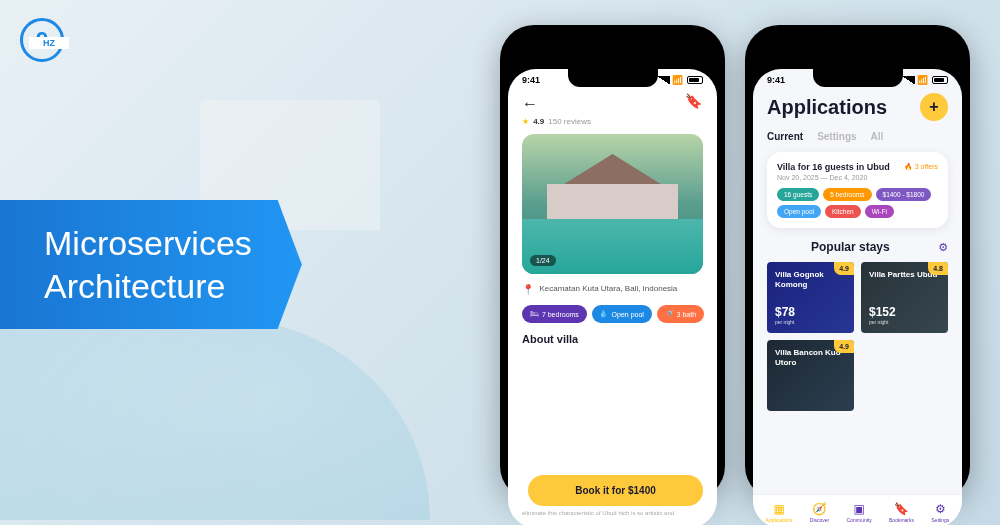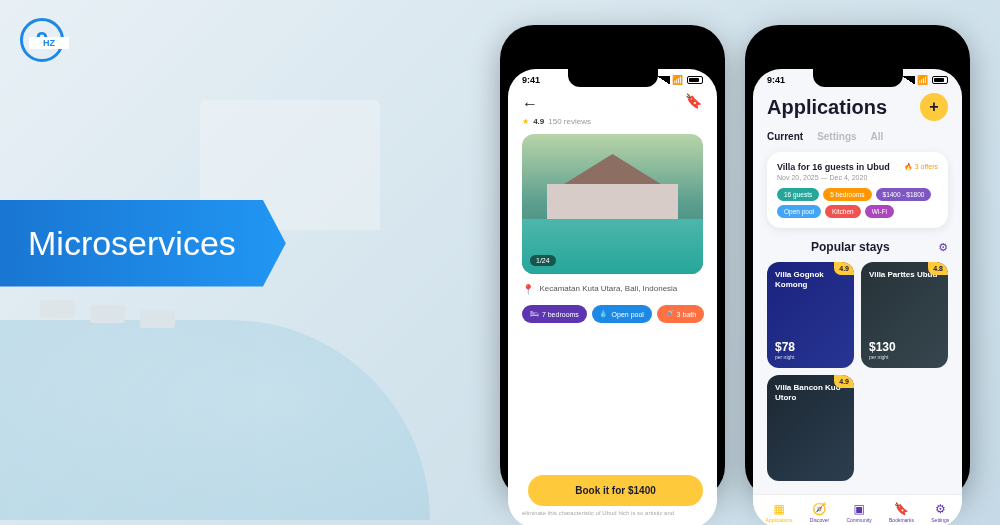--- a/index.html
+++ b/index.html
@@ -2,21 +2,21 @@
 <html><head>
   <meta charset="utf-8">
   <style>
     * { margin: 0; padding: 0; box-sizing: border-box; font-family: -apple-system, BlinkMacSystemFont, 'Segoe UI', sans-serif; }
     body { width: 1000px; height: 525px; background: linear-gradient(135deg, #e8f0f5 0%, #d4e4ed 50%, #c5dae6 100%); position: relative; overflow: hidden; }
     
     .logo { position: absolute; top: 18px; left: 20px; width: 50px; height: 50px; }
     .logo-circle { width: 44px; height: 44px; border: 3px solid #1e88e5; border-radius: 50%; display: flex; align-items: center; justify-content: center; font-weight: bold; color: #1e88e5; font-size: 22px; position: relative; }
     .logo-hz { position: absolute; right: -8px; top: 16px; font-size: 9px; background: #fff; padding: 1px 14px; color: #1e88e5; }
     
-    .banner { position: absolute; left: 0; top: 200px; background: linear-gradient(90deg, #1976d2 0%, #2196f3 100%); color: #fff; padding: 22px 50px 22px 28px; font-size: 34px; font-weight: 500; line-height: 1.25; clip-path: polygon(0 0, 92% 0, 100% 50%, 92% 100%, 0 100%); }
+    .banner { position: absolute; left: 0; top: 200px; background: linear-gradient(90deg, #1976d2 0%, #2196f3 100%); color: #fff; padding: 22px 50px 22px 44px; font-size: 34px; font-weight: 500; line-height: 1.25; clip-path: polygon(0 0, 92% 0, 100% 50%, 92% 100%, 0 100%); }
     
     .bg-scene { position: absolute; left: 0; top: 0; width: 450px; height: 525px; opacity: 0.35; z-index: -1; }
     .bg-building { position: absolute; top: 100px; left: 200px; width: 180px; height: 130px; background: #fafafa; border-radius: 6px 6px 0 0; }
     .bg-pool { position: absolute; top: 320px; left: 0; width: 430px; height: 200px; background: radial-gradient(ellipse at 60% 40%, #a8d5e8 0%, #8ac4dc 100%); border-radius: 0 200px 0 0; }
     .bg-lounger { position: absolute; width: 35px; height: 18px; background: #ddd; border-radius: 3px; }
     
     .phones { position: absolute; right: 30px; top: 25px; display: flex; gap: 20px; }
     .phone { width: 225px; height: 475px; background: #000; border-radius: 34px; padding: 8px; box-shadow: 0 8px 30px rgba(0,0,0,0.3); }
     .phone-screen { width: 100%; height: 100%; background: #fff; border-radius: 28px; overflow: hidden; position: relative; margin-top: 36px; }
     .notch { position: absolute; top: 0; left: 50%; transform: translateX(-50%); width: 90px; height: 18px; background: #000; border-radius: 0 0 12px 12px; z-index: 10; }
@@ -75,21 +75,21 @@
     .tag-violet { background: #7e57c2; }
     .tag-blue2 { background: #42a5f5; }
     .tag-red { background: #ef5350; }
     .tag-purple2 { background: #ab47bc; }
     
     .section-head { display: flex; justify-content: space-between; align-items: center; margin-bottom: 8px; }
     .section-title { font-size: 12px; font-weight: 800; color: #1a1a2e; padding-left: 44px; }
     .filter-icon { color: #5e35b1; font-size: 11px; }
     
     .stay-grid { display: grid; grid-template-columns: 1fr 1fr; gap: 7px; }
-    .stay-card { border-radius: 12px; padding: 8px; position: relative; height: 106px; color: #fff; overflow: hidden; }
+    .stay-card { border-radius: 4px; padding: 8px; position: relative; height: 71px; color: #fff; overflow: hidden; }
     .stay-card.navy { background: linear-gradient(135deg, #1a237e 0%, #283593 100%); }
     .stay-card.dark { background: linear-gradient(135deg, #263238 0%, #37474f 100%); }
     .stay-card.light { background: linear-gradient(135deg, #90a4ae 0%, #78909c 100%); }
     .stay-card.dark2 { background: linear-gradient(135deg, #1c2833 0%, #2c3e50 100%); }
     .stay-name { font-size: 8px; font-weight: 700; line-height: 1.2; }
     .stay-price { position: absolute; bottom: 8px; left: 8px; font-size: 12px; font-weight: 800; }
     .stay-price-sub { font-size: 5px; font-weight: 400; opacity: 0.8; display: block; }
     .stay-rating { position: absolute; top: 0; right: 0; background: #ffc93c; color: #1a1a2e; font-size: 7px; font-weight: 700; padding: 3px 5px; border-radius: 0 0 0 7px; }
     
     .bottom-nav { position: absolute; bottom: 0; left: 0; right: 0; background: #fff; display: flex; justify-content: space-around; padding: 7px 4px 5px; border-top: 1px solid #eee; }
@@ -111,20 +111,21 @@
 
 <div class="logo">
   <div class="logo-circle">
     <span>9</span>
     <span class="logo-hz">HZ</span>
   </div>
 </div>
 
 <div class="banner">
   <div>Microservices</div>
+  <div>Architecture</div>
 </div>
 
 <div class="phones">
 
   <div class="phone">
     <div class="phone-screen">
       <div class="notch"></div>
       <div class="statusbar">
         <span>9:41</span>
         <div class="status-right">
@@ -160,20 +161,21 @@
             </div>
           <div class="pill pill-blue">
               <span>💧</span>
               <span>Open pool</span>
             </div>
           <div class="pill pill-orange">
               <span>🚿</span>
               <span>3 bath</span>
             </div>
         </div>
+        <div class="about-title">About villa</div>
         <div class="book-btn">Book it for $1400</div>
         <div class="about-text" style="position:absolute;bottom:10px;left:14px;right:14px">eliminate this characteristic of Ubud hich is so artistic and</div>
       </div>
     </div>
   </div>
 
   <div class="phone">
     <div class="phone-screen" style="background:#f6f7fb">
       <div class="notch"></div>
       <div class="statusbar">
@@ -218,21 +220,21 @@
         </div>
         <div class="stay-grid">
           <div class="stay-card navy">
             <div class="stay-rating">4.9</div>
             <div class="stay-name">Villa Gognok Komong</div>
             <div class="stay-price"><span>$78</span><span class="stay-price-sub">per night</span></div>
           </div>
           <div class="stay-card dark">
             <div class="stay-rating">4.8</div>
             <div class="stay-name">Villa Parttes Ubud</div>
-            <div class="stay-price"><span>$130</span><span class="stay-price-sub">per night</span></div>
+            <div class="stay-price"><span>$152</span><span class="stay-price-sub">per night</span></div>
           </div>
           <div class="stay-card dark2">
             <div class="stay-rating">4.9</div>
             <div class="stay-name">Villa Bancon Kuo Utoro</div>
           </div>
         </div>
       </div>
       <div class="bottom-nav">
         <div class="nav-item active">
             <span class="nav-icon">▦</span>

